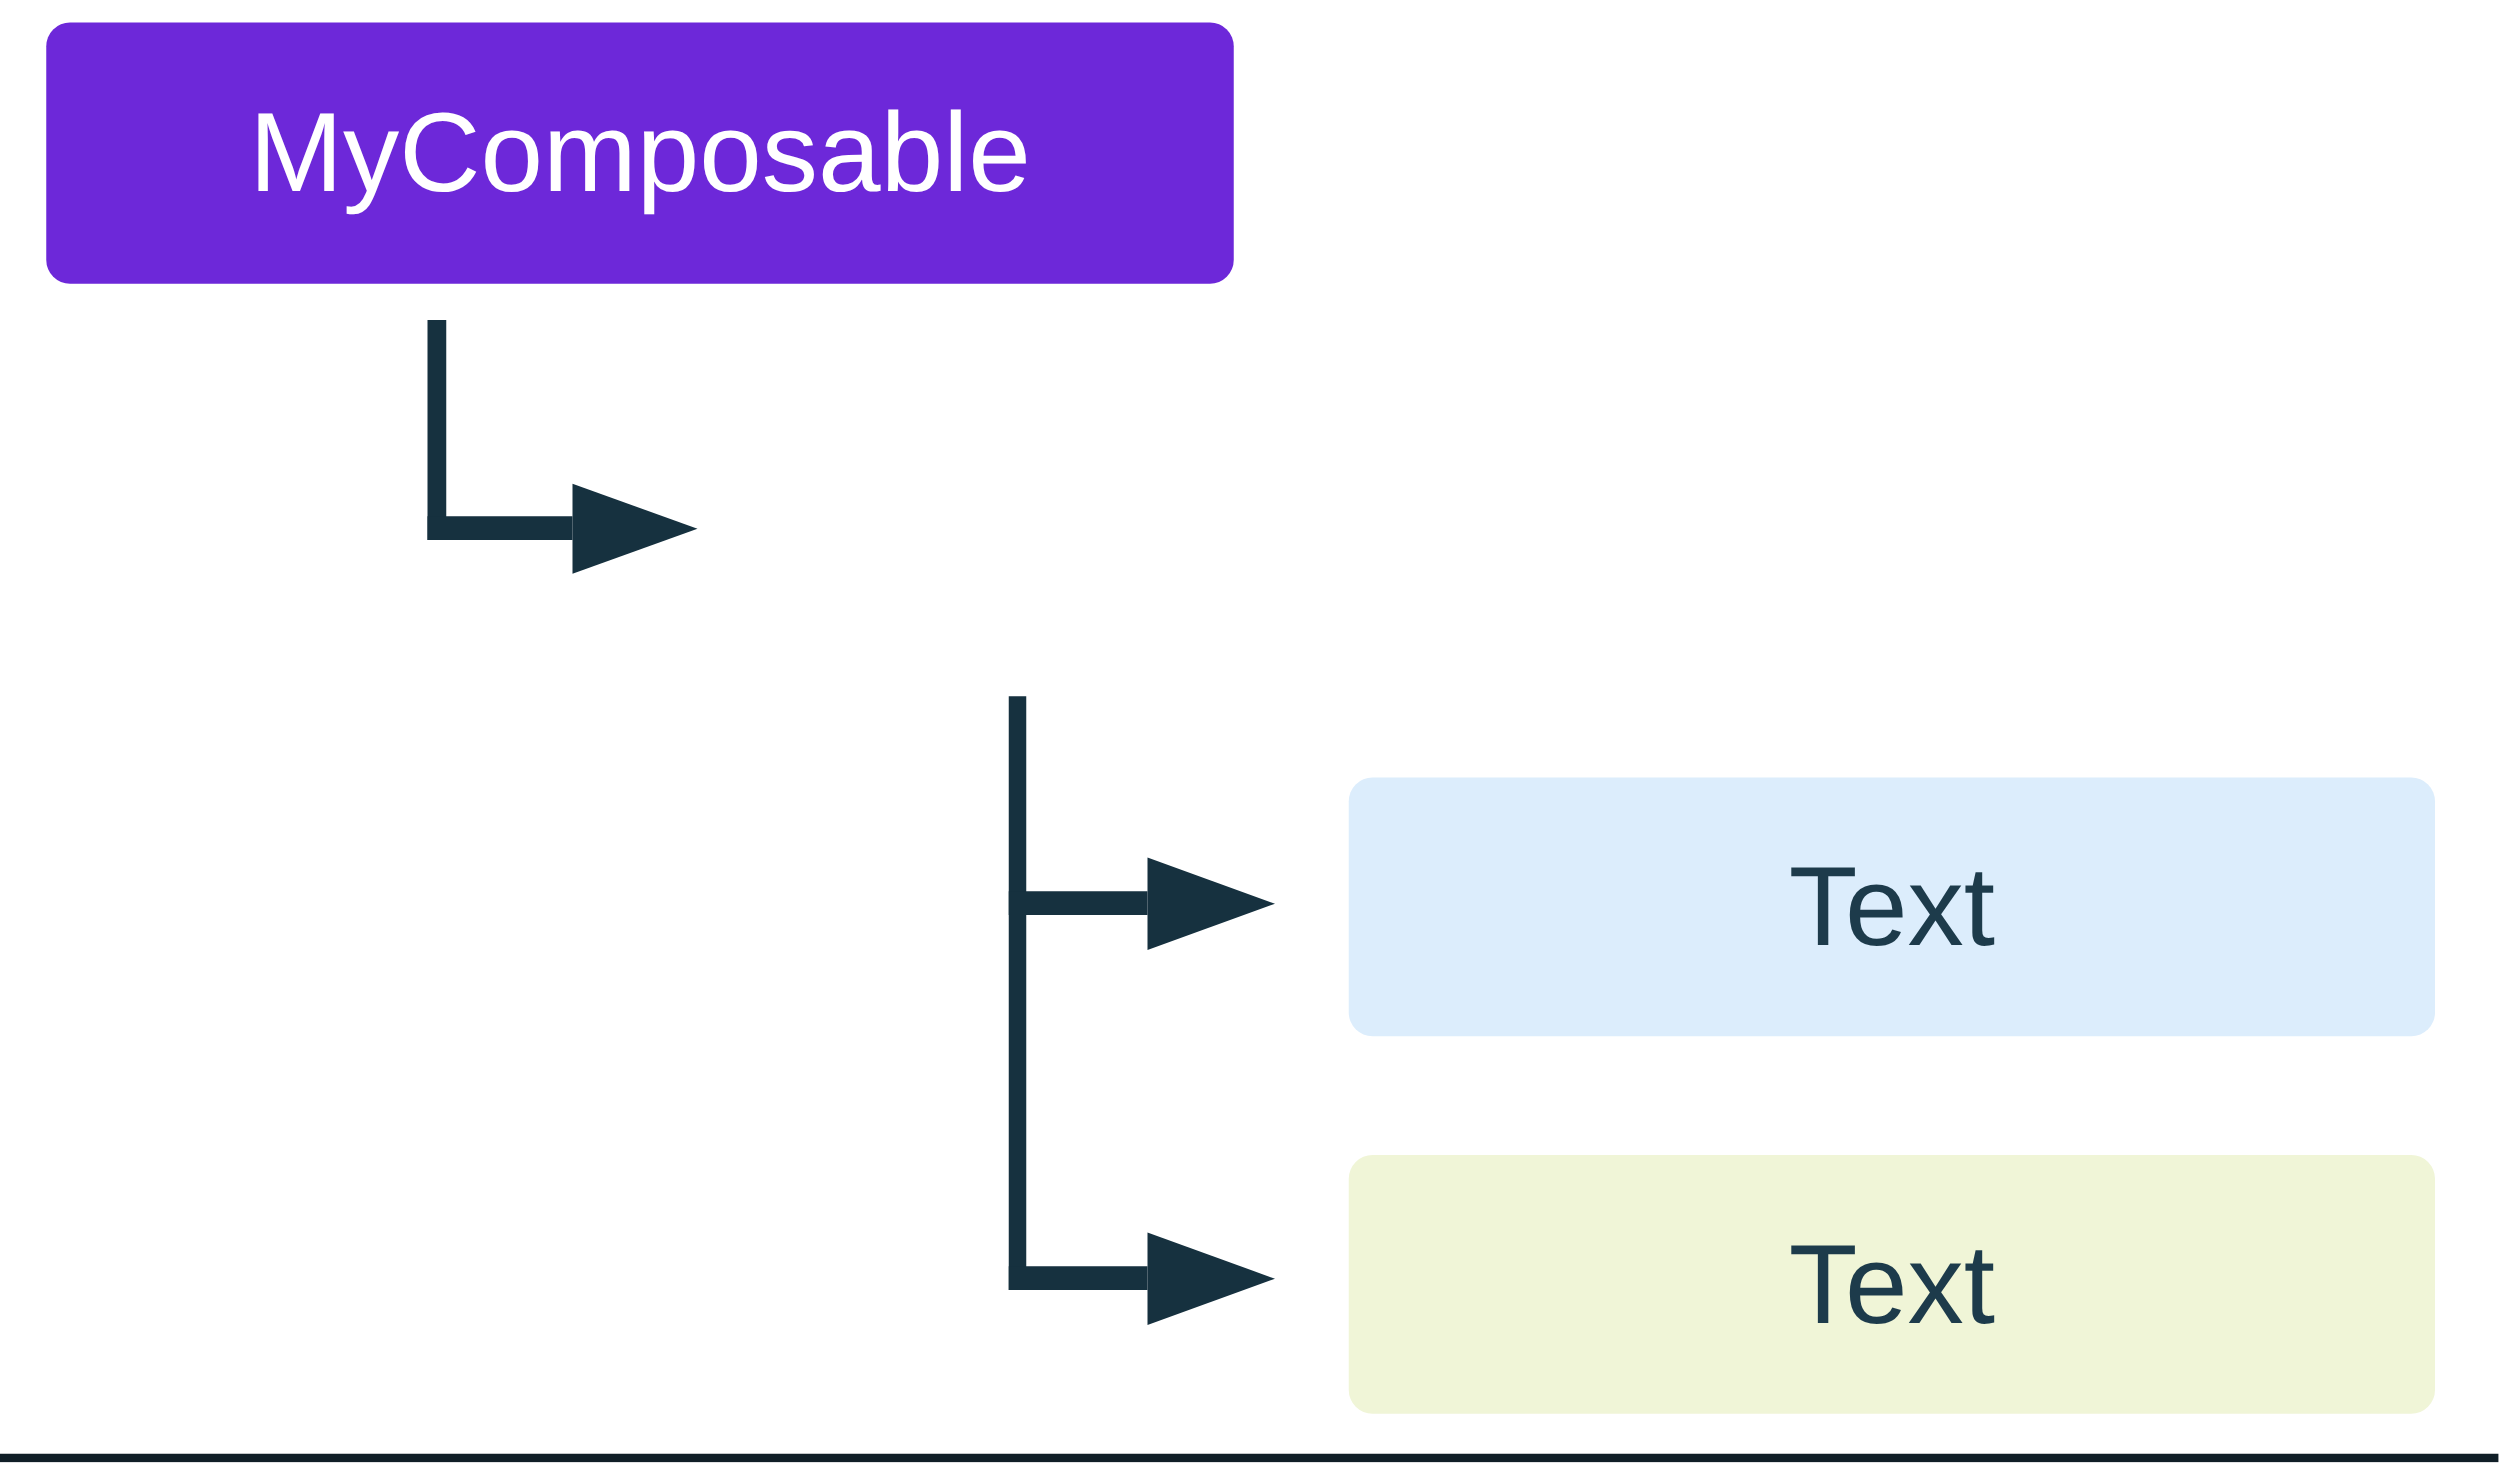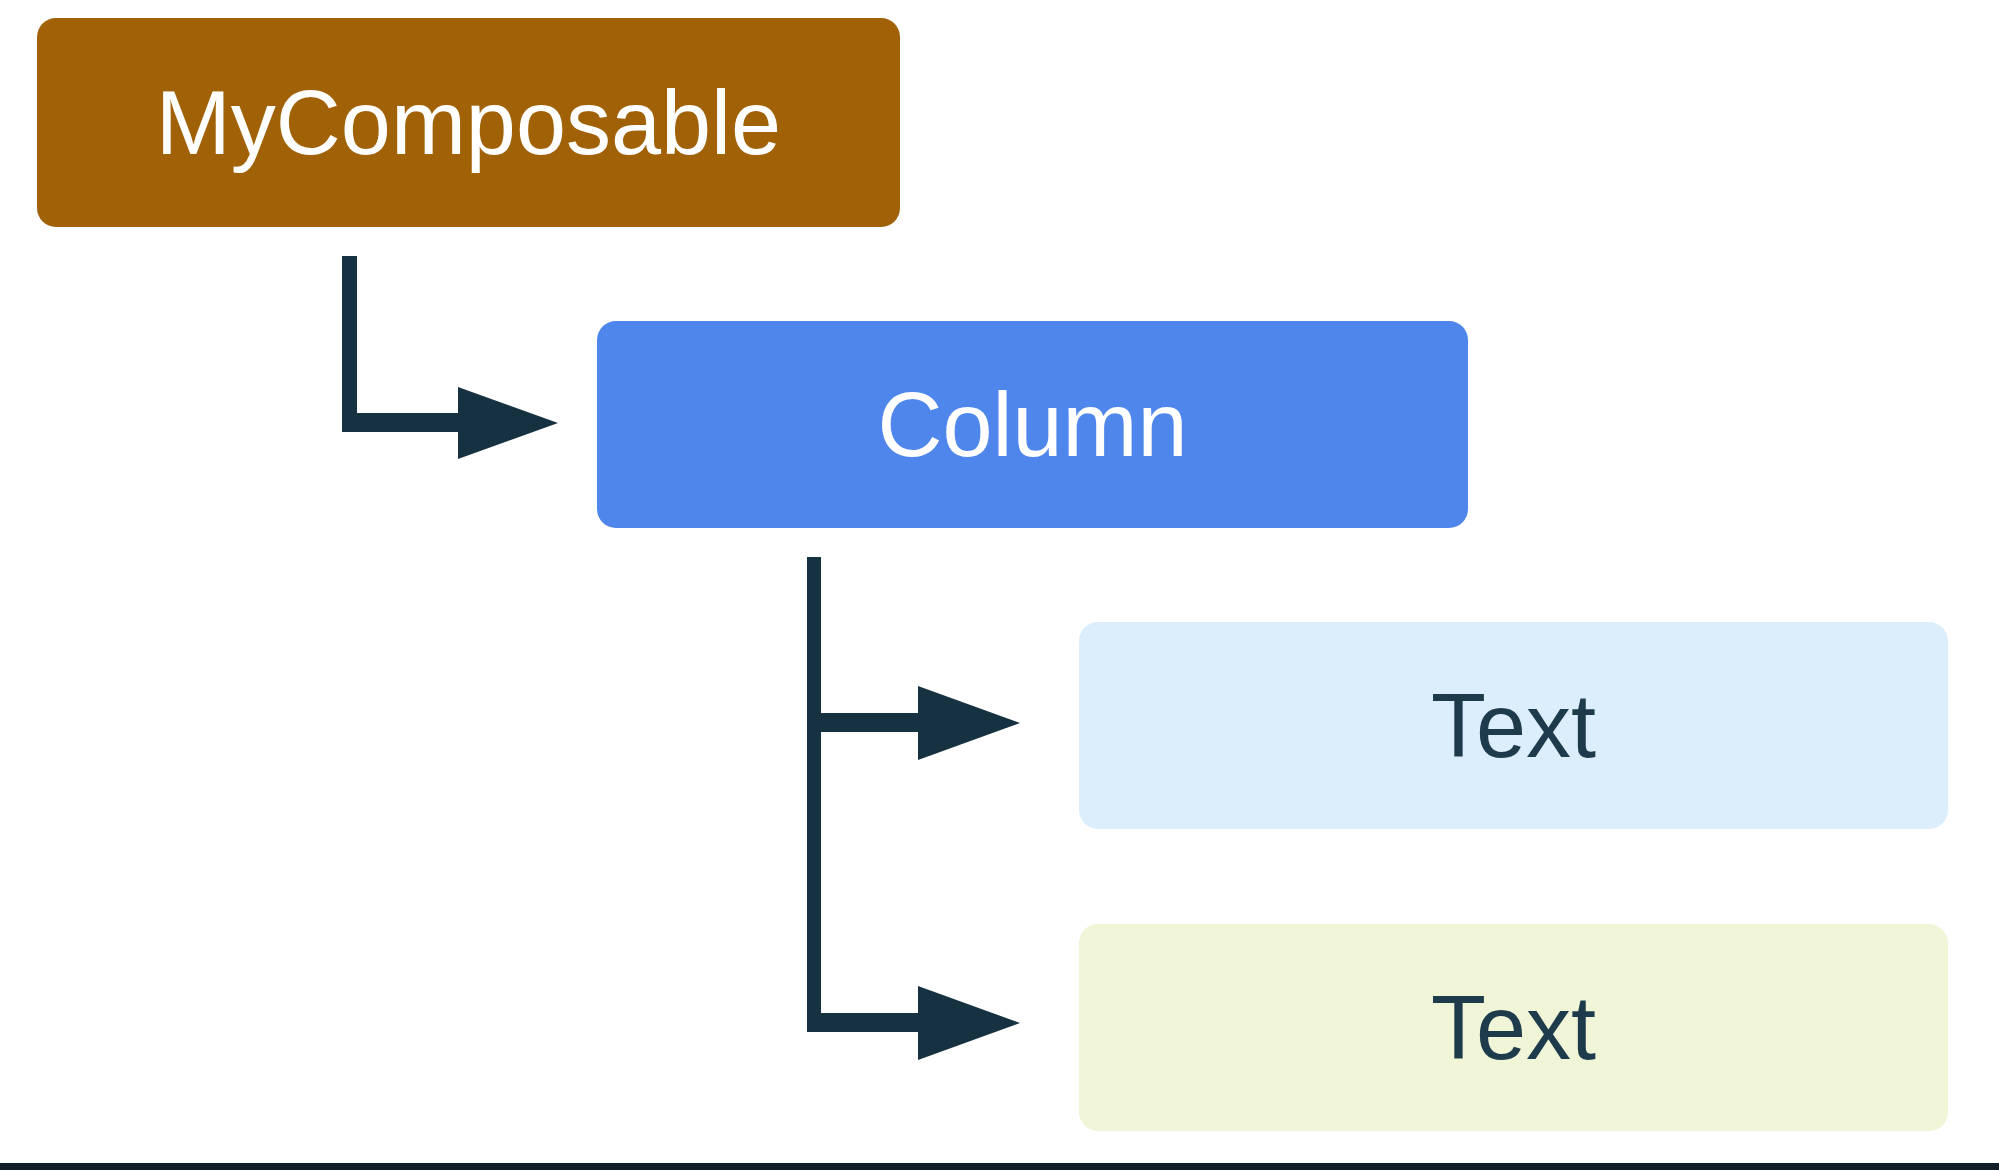--- a/index.html
+++ b/index.html
@@ -21,22 +21,22 @@
     display: flex;
     align-items: center;
     justify-content: center;
     font-size: 90px;
     font-weight: 400;
     line-height: 1;
     white-space: nowrap;
   }
   .node-root {
     left: 37px; top: 18px;
-    width: 863px; height: 209px;
-    background: #a16207;
+    width: 950px; height: 209px;
+    background: #6d28d9;
     color: #ffffff;
   }
   .node-column {
     left: 597px; top: 321px;
     width: 871px; height: 207px;
     background: #4E86EC;
     color: #ffffff;
   }
   .node-text1 {
     left: 1079px; top: 622px;
@@ -81,23 +81,20 @@
 </style>
 </head>
 <body>
 
 <div class="canvas">
 
   <div class="node node-root">
     <span>MyComposable</span>
   </div>
 
-  <div class="node node-column">
-    <span>Column</span>
-  </div>
 
   <div class="node node-text1">
     <span>Text</span>
   </div>
 
   <div class="node node-text2">
     <span>Text</span>
   </div>
 
   <div>

